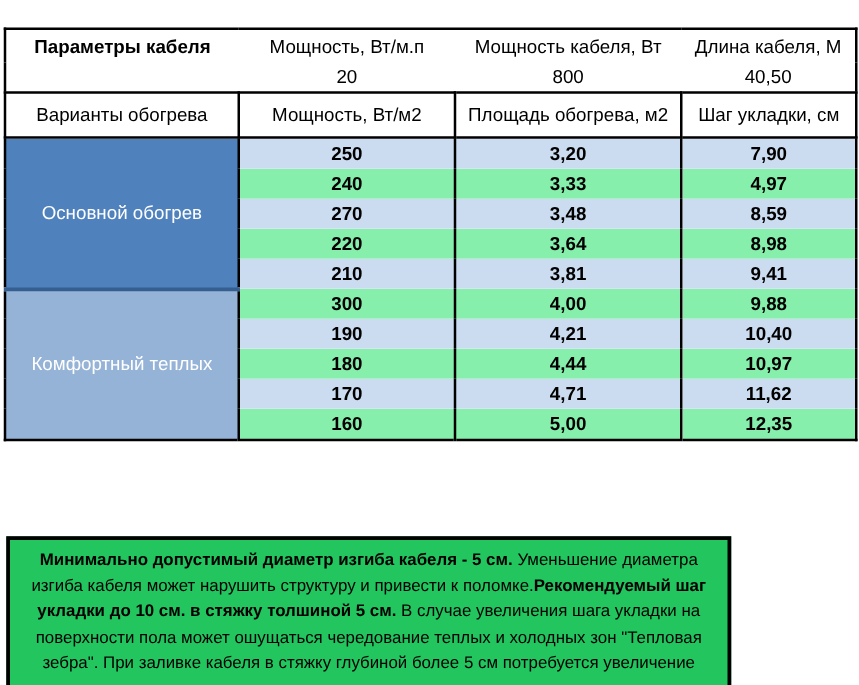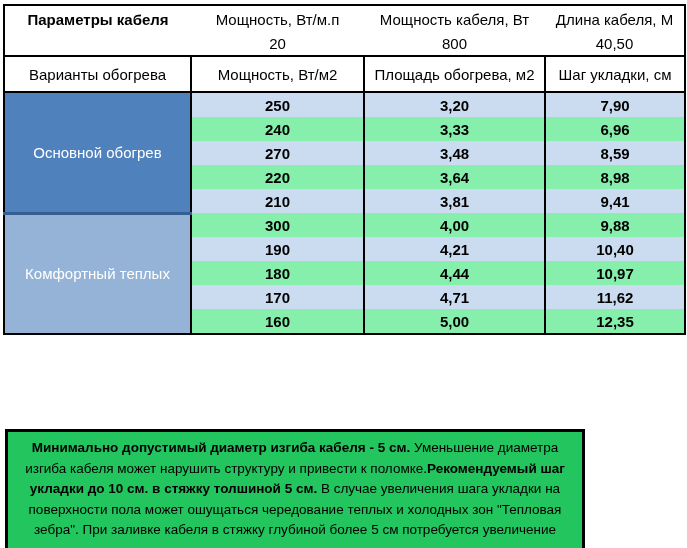--- a/index.html
+++ b/index.html
@@ -14,21 +14,21 @@
   html,body{margin:0;padding:0;background:#ffffff;}
   body{
     width:687px;height:548px;overflow:hidden;
     font-family:"Liberation Sans", sans-serif;
     color:#000;
   }
   .page{position:relative;width:687px;height:548px;background:#fff;}
 
   
   table.cable-table{
-    position:absolute;left:3px;top:4px;
+    position:absolute;left:3px;top:22px;
     border-collapse:collapse;table-layout:fixed;
     border:2px solid var(--c-border);
   }
   table.cable-table td,table.cable-table th{
     padding:0;text-align:center;vertical-align:middle;
     font-size:15px;overflow:hidden;white-space:nowrap;
   }
   
   tr.param-label-row td{height:26px;border:none;}
   tr.param-value-row td{height:23px;border:none;}
@@ -99,21 +99,21 @@
     <tbody>
         <tr class="striped">
           <td rowspan="5" class="section section-dark">Основной обогрев</td>
           <td class="data c2">250</td>
           <td class="data c3">3,20</td>
           <td class="data c4">7,90</td>
         </tr>
         <tr>
           <td class="data c2">240</td>
           <td class="data c3">3,33</td>
-          <td class="data c4">6,96</td>
+          <td class="data c4">4,97</td>
         </tr>
         <tr class="striped">
           <td class="data c2">270</td>
           <td class="data c3">3,48</td>
           <td class="data c4">8,59</td>
         </tr>
         <tr>
           <td class="data c2">220</td>
           <td class="data c3">3,64</td>
           <td class="data c4">8,98</td>

